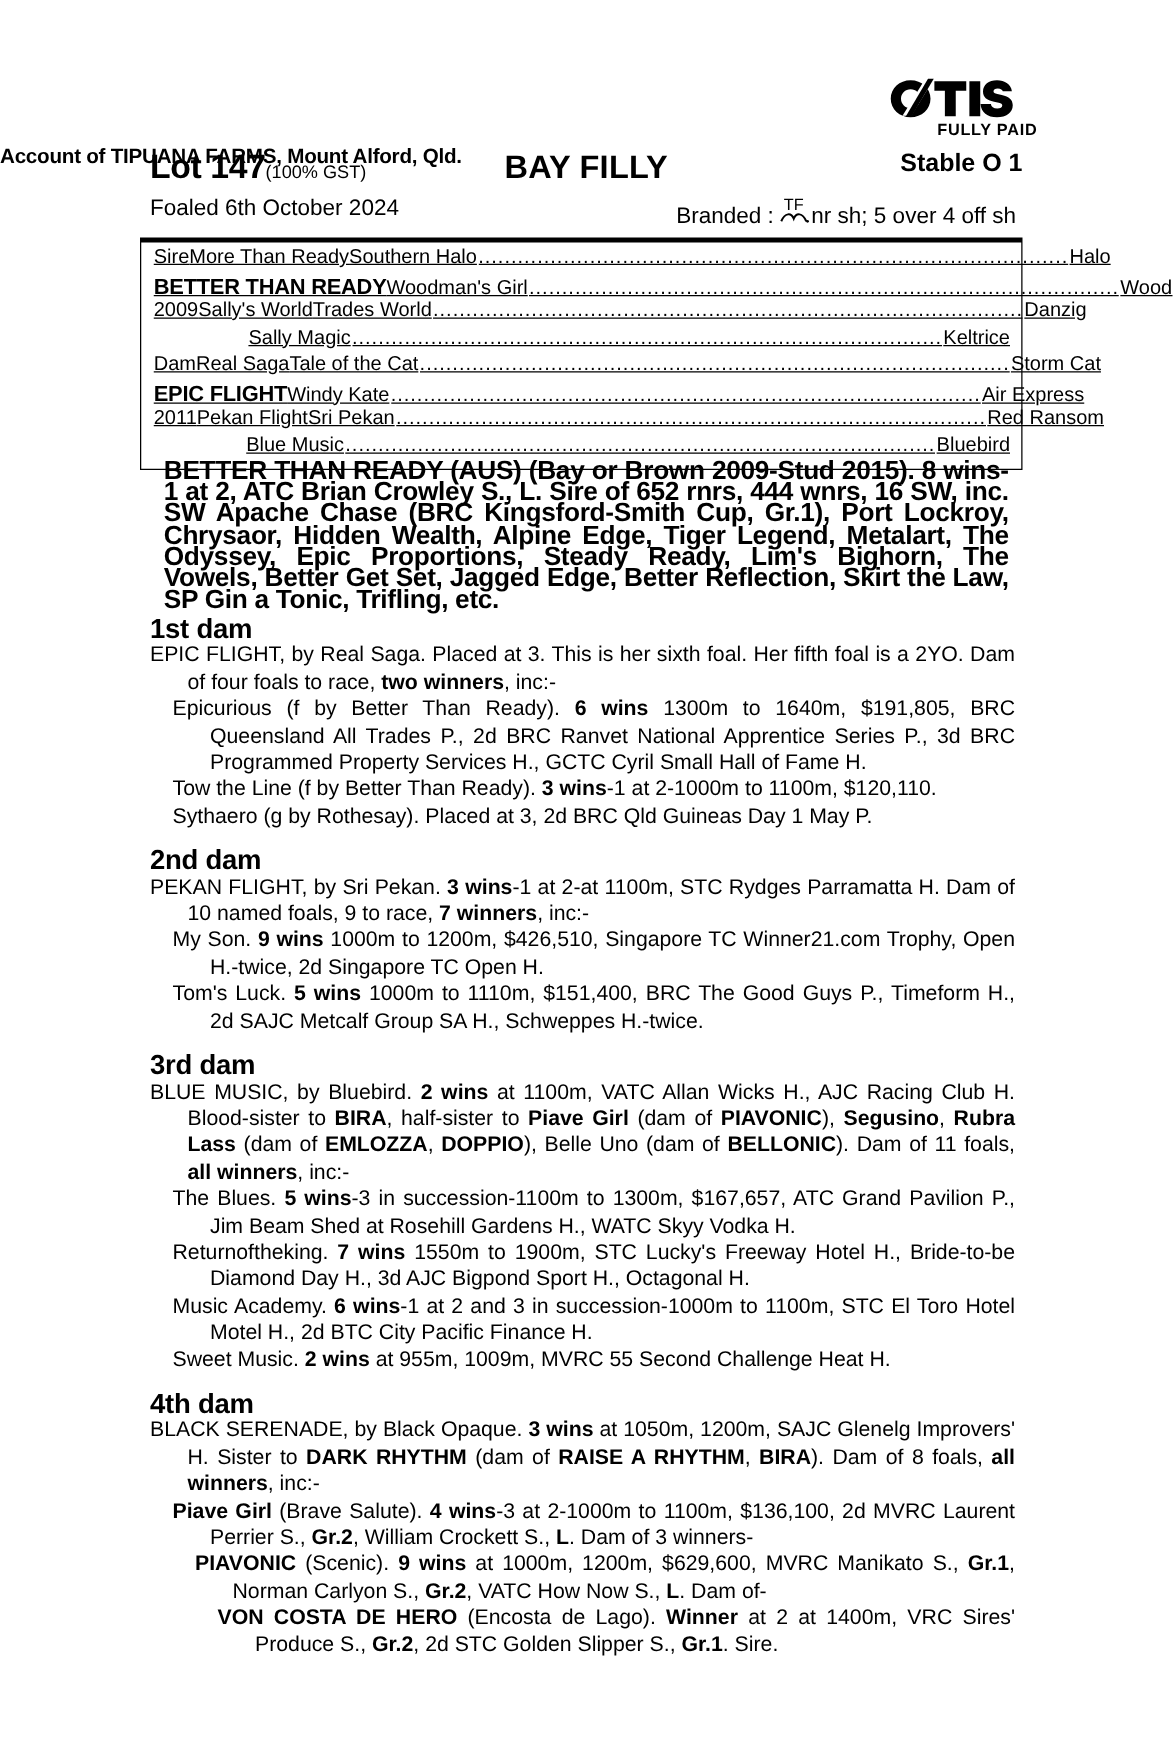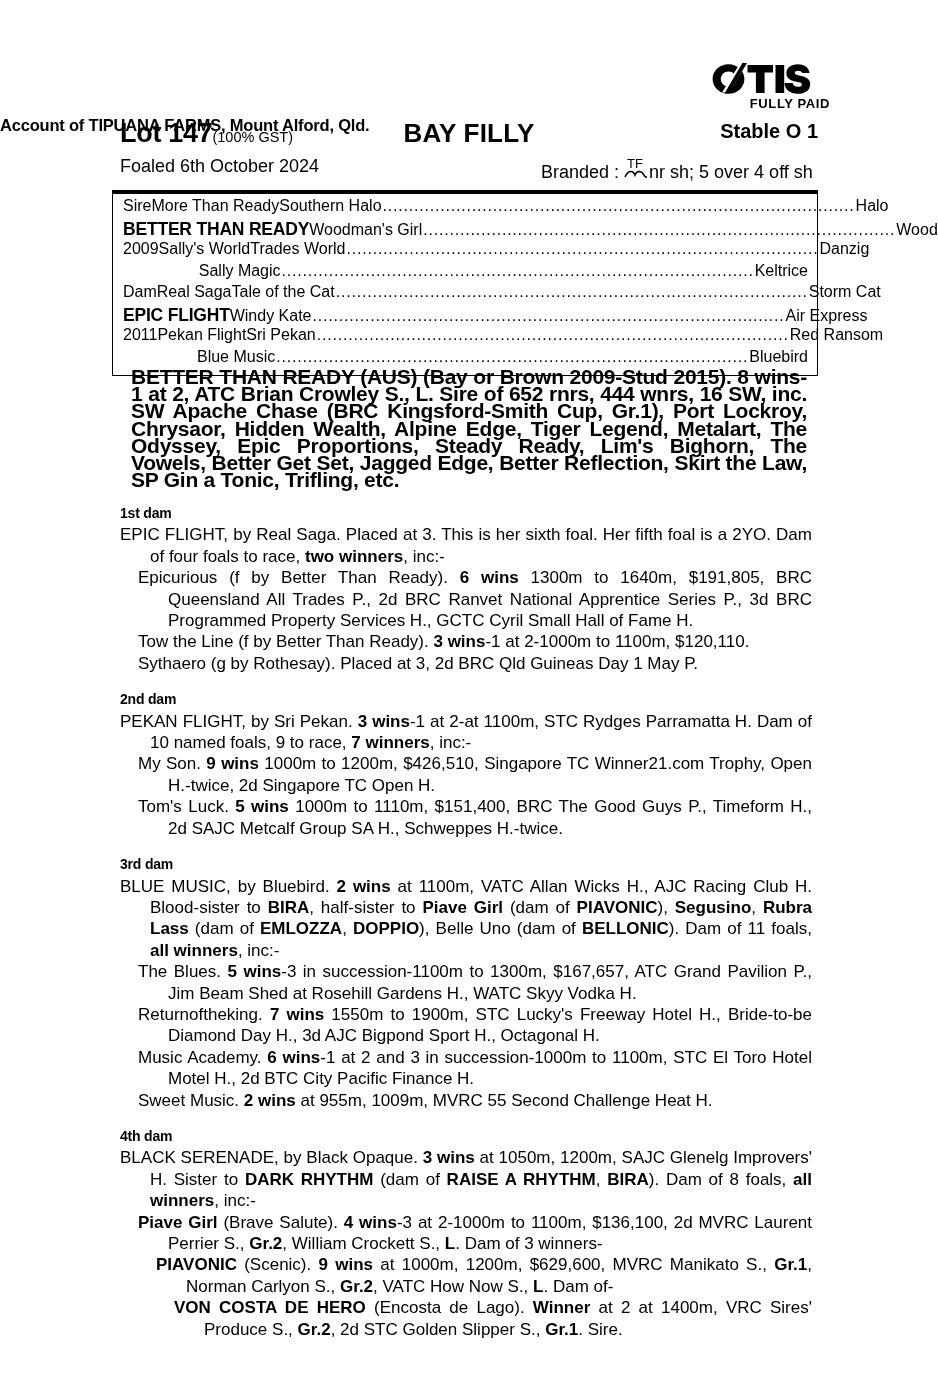--- a/index.html
+++ b/index.html
@@ -143,20 +143,21 @@
     border: 1.5px solid #000;
     border-top: 4px solid #000;
     box-sizing: border-box;
     padding: 3px 0 6px 0;
   }
   .ped-row {
     display: flex;
     height: 21.5px;
     align-items: baseline;
     font-size: 16px;
+    text-decoration: underline;
   }
   .col-a { width: 204px; padding-left: 10px; box-sizing: border-box; white-space: nowrap; }
   .col-b { width: 182px; box-sizing: border-box; white-space: nowrap; }
   .col-c { flex: 1; padding-right: 9px; box-sizing: border-box; display: flex; align-items: baseline; }
   .col-a.bold { font-weight: bold; font-size: 17.5px; letter-spacing: -0.2px; }
   .dots-l { white-space: nowrap; }
   .dots-fill {
     flex: 1;
     overflow: hidden;
     white-space: nowrap;
@@ -183,22 +184,22 @@
   .body-text {
     position: absolute;
     left: 120px;
     top: 488px;
     width: 692px;
     font-size: 17px;
     line-height: 21.4px;
   }
   .dam-head {
     font-weight: bold;
-    font-size: 14px;
-    margin-top: 15px;
+    font-size: 22px;
+    margin-top: 4px;
     letter-spacing: -0.2px;
   }
   .sect { margin-bottom: 0; }
   .sect + .sect { margin-top: 14px; }
 
   p.e {
     margin: 0;
     text-align: justify;
     text-justify: inter-word;
   }

